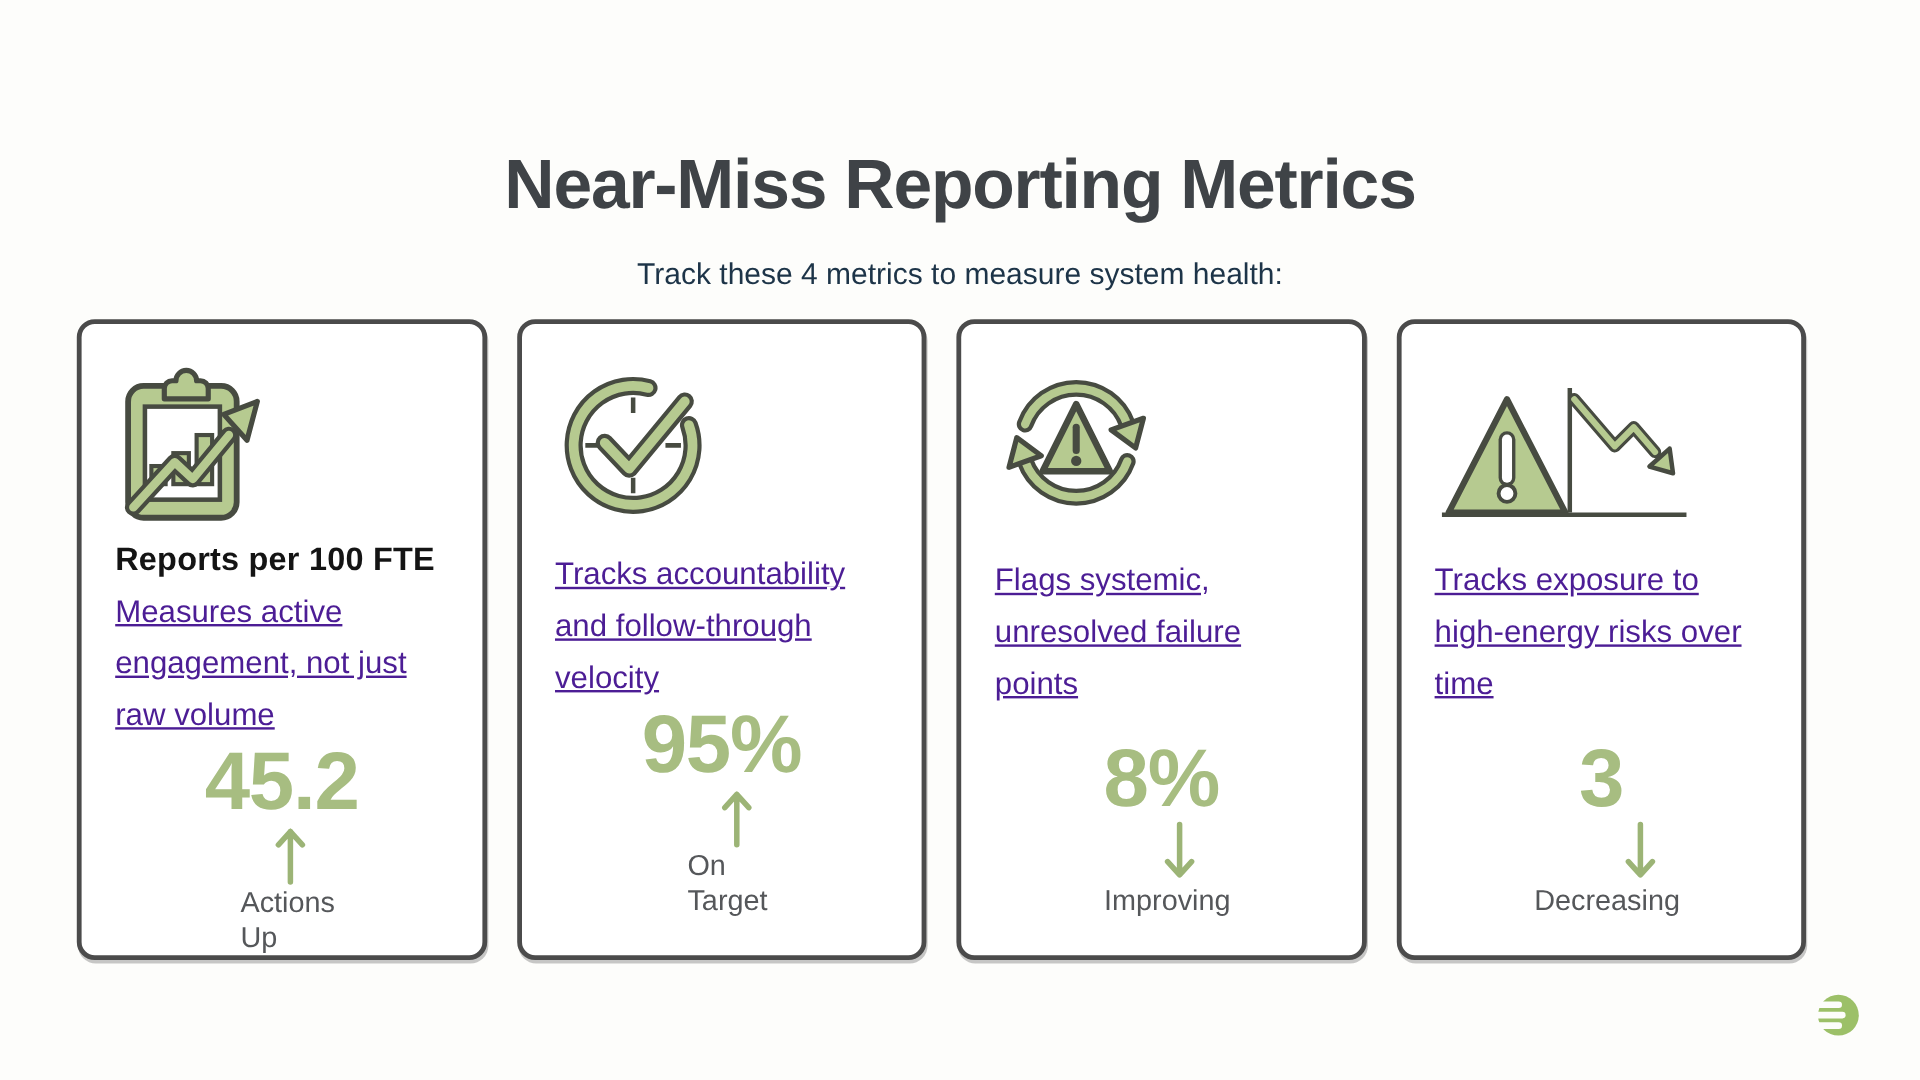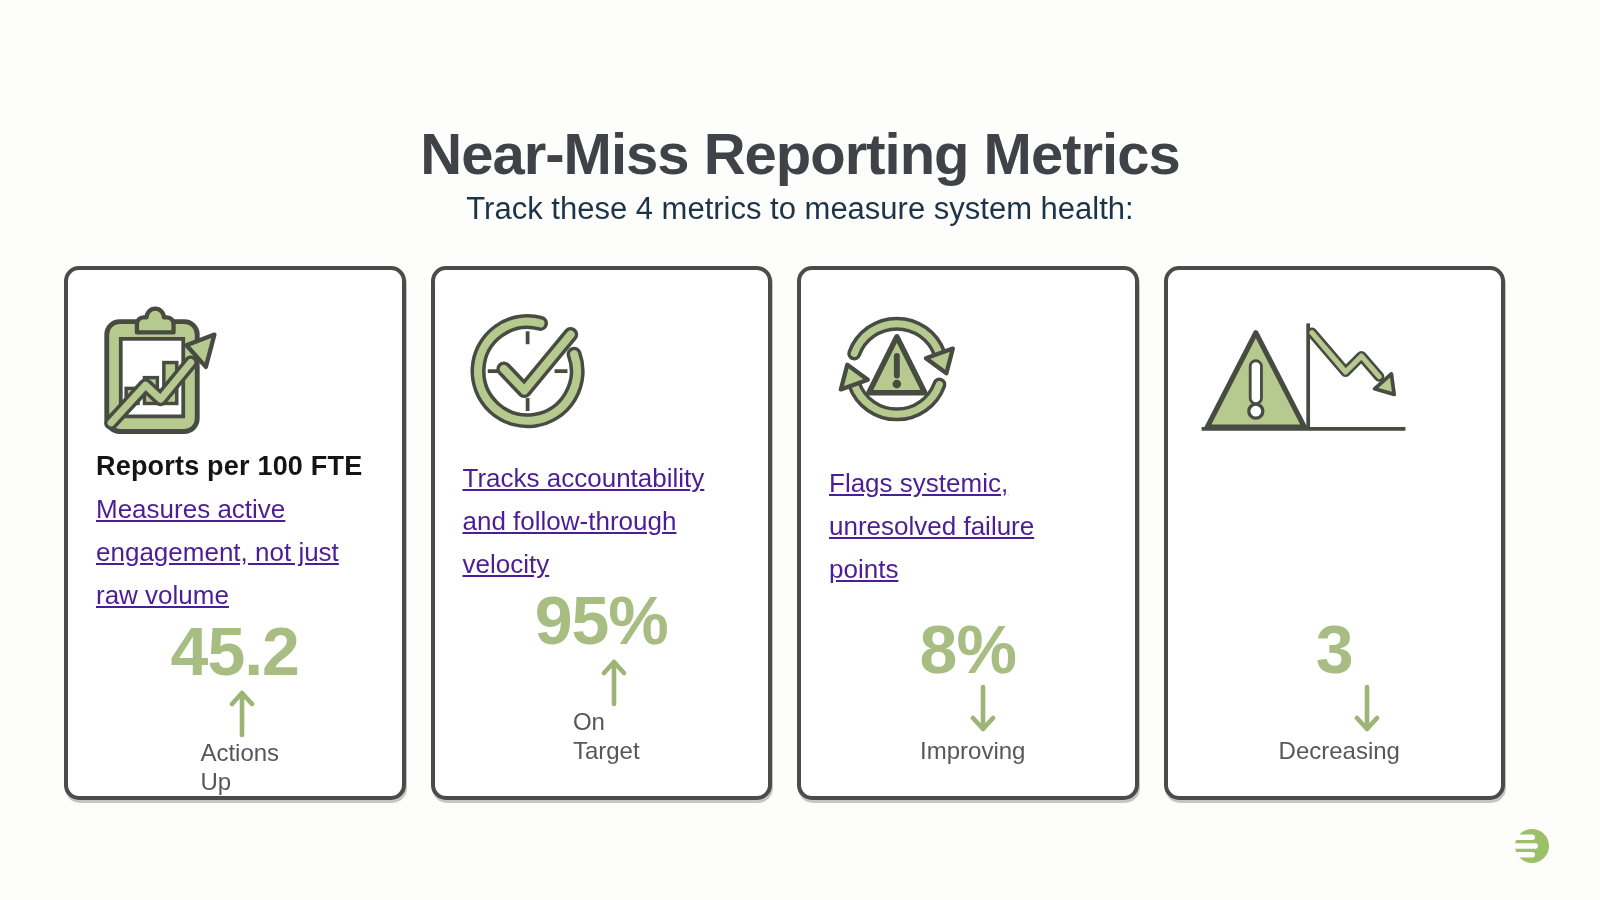--- a/index.html
+++ b/index.html
@@ -14,22 +14,22 @@
 
   
   header { text-align: center; padding-top: 120px; }
   .page-title {
     font-size: 58px;
     font-weight: 700;
     letter-spacing: -1px;
     color: #3f4347;
   }
   .page-subtitle {
-    margin-top: 4px;
-    font-size: 31px;
+    margin-top: 28px;
+    font-size: 25px;
     font-weight: 400;
     color: #1d3448;
   }
 
   
   .cards {
     position: absolute;
     left: 64px;
     top: 266px;
     width: 1441px;
@@ -197,20 +197,21 @@
           <path d="M64,26 L116,127 L12,127 Z" fill="#b6ca90" stroke="#474b41" stroke-width="5.5" stroke-linejoin="round"></path>
           <line x1="64" y1="62" x2="64" y2="96" stroke="#474b41" stroke-width="15" stroke-linecap="round"></line>
           <line x1="64" y1="62" x2="64" y2="96" stroke="#ffffff" stroke-width="9" stroke-linecap="round"></line>
           <circle cx="64" cy="110" r="7.5" fill="#ffffff" stroke="#474b41" stroke-width="3.5"></circle>
           <line x1="6" y1="129" x2="224" y2="129" stroke="#474b41" stroke-width="4"></line>
           <polyline points="124,26 160,68 177,51 196,73" fill="none" stroke="#474b41" stroke-width="11" stroke-linecap="round" stroke-linejoin="round"></polyline>
           <polyline points="124,26 160,68 177,51 196,73" fill="none" stroke="#b6ca90" stroke-width="5.5" stroke-linecap="round" stroke-linejoin="round"></polyline>
           <polygon points="212,92 209,70 191,86" fill="#b6ca90" stroke="#474b41" stroke-width="4" stroke-linejoin="round"></polygon>
         </svg>
       </div>
+      <p class="card-desc">Tracks exposure to high-energy risks over time</p>
       <div class="metric-row">
         <span class="metric-value">3</span>
         <span class="trend-arrow down">
           <svg width="30" height="54" viewBox="0 0 30 54">
             <path d="M15,50 V8 M15,8 L5,19 M15,8 L25,19" fill="none" stroke="#9cb476" stroke-width="4.6" stroke-linecap="round" stroke-linejoin="round"></path>
           </svg>
         </span>
         <span class="trend-label">Decreasing</span>
       </div>
     </section>

